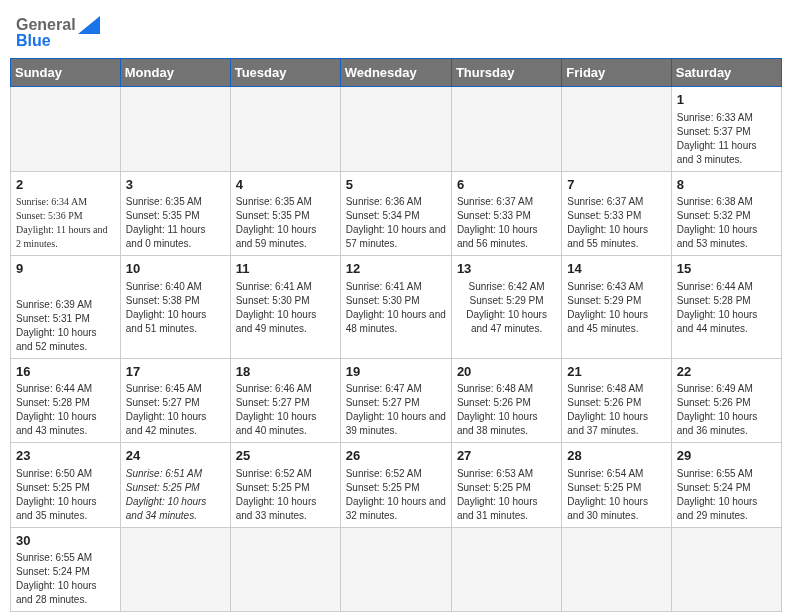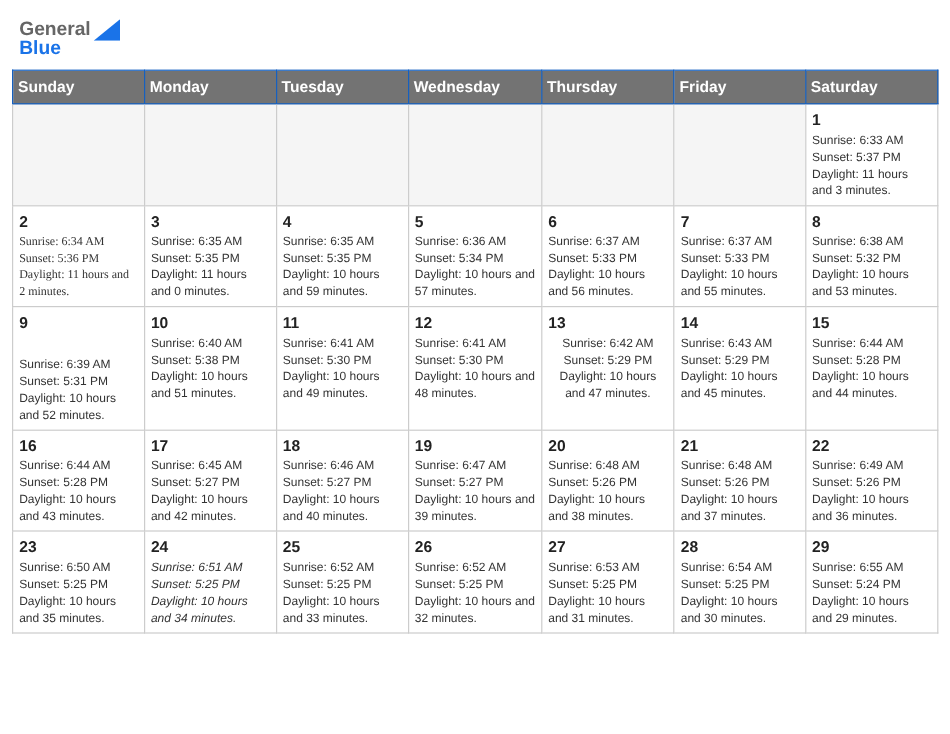--- a/index.html
+++ b/index.html
@@ -307,16 +307,30 @@
 Sunset: 5:25 PM
 Daylight: 10 hours and 30 minutes.</div>
             </td>
             <td>
               <span class="day-number">29</span>
               <div class="day-info" style="white-space: pre-line;">Sunrise: 6:55 AM
 Sunset: 5:24 PM
 Daylight: 10 hours and 29 minutes.</div>
             </td>
           </tr>
+          <tr class="last-row">
+            <td>
+              <span class="day-number">30</span>
+              <div class="day-info" style="white-space: pre-line;">Sunrise: 6:55 AM
+Sunset: 5:24 PM
+Daylight: 10 hours and 28 minutes.</div>
+            </td>
+            <td class="empty" style="background: rgb(245, 245, 245);"></td>
+            <td class="empty" style="background: rgb(245, 245, 245);"></td>
+            <td class="empty" style="background: rgb(245, 245, 245);"></td>
+            <td class="empty" style="background: rgb(245, 245, 245);"></td>
+            <td class="empty" style="background: rgb(245, 245, 245);"></td>
+            <td class="empty" style="background: rgb(245, 245, 245);"></td>
+          </tr>
         </tbody>
     </table>
   </div>
 </div>
 
 </body></html>

